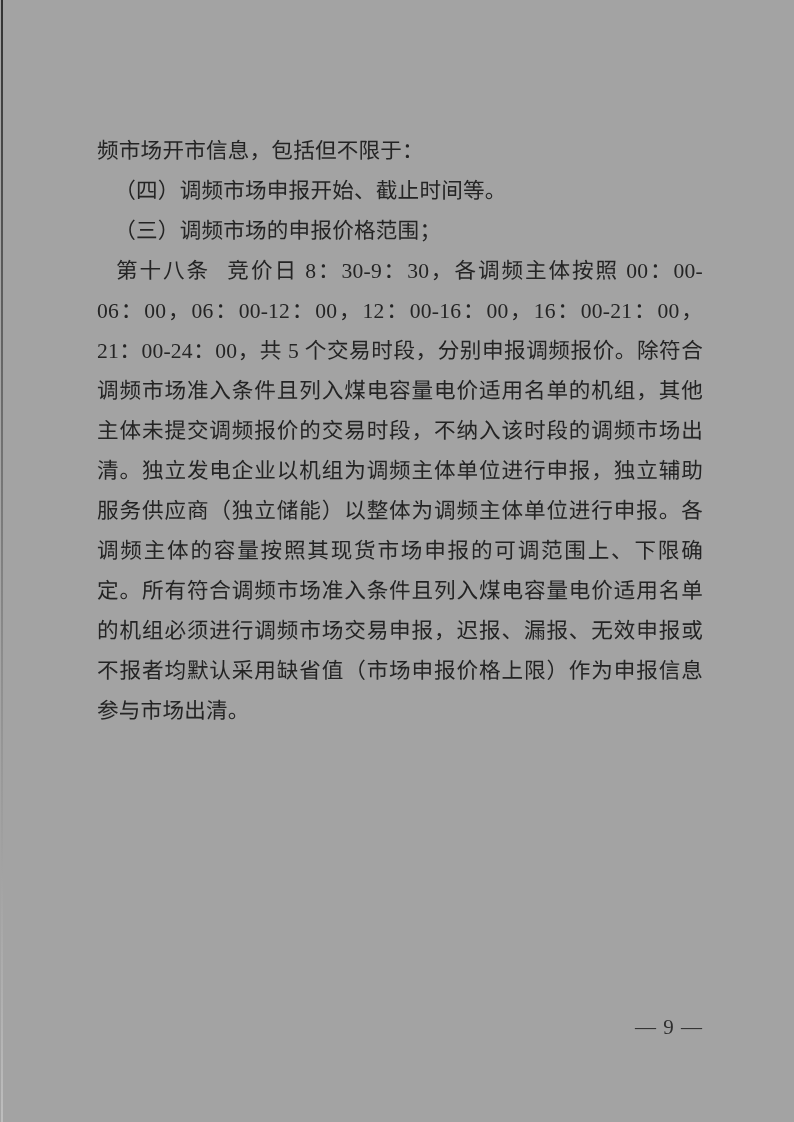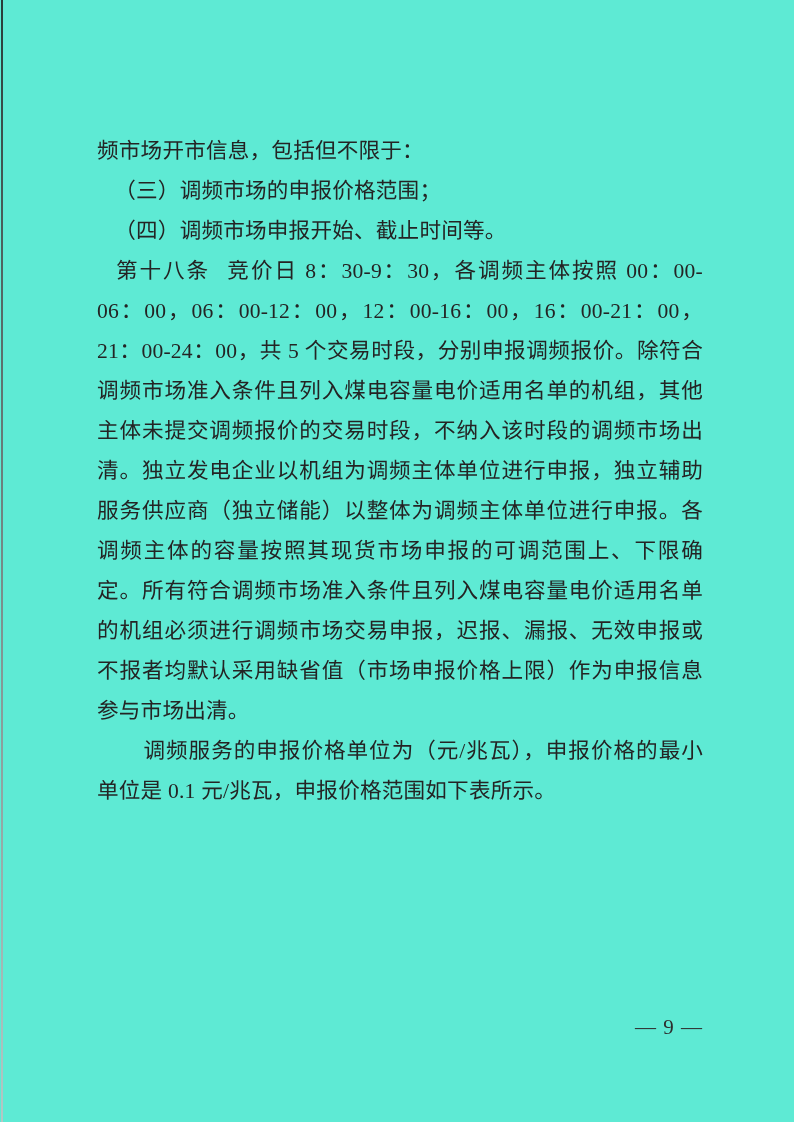--- a/index.html
+++ b/index.html
@@ -10,21 +10,21 @@
   body {
     width: 794px;
     height: 1122px;
     overflow: hidden;
     position: relative;
     font-family: "Liberation Serif", "DejaVu Serif", serif;
   }
   .page {
     position: absolute;
     inset: 0;
-    background: #5eead4;
+    background: #a3a3a3;
   }
   
   .scan-edge {
     position: absolute;
     left: 1px;
     top: 0;
     width: 2px;
     height: 100%;
     background: linear-gradient(to bottom, #1e1e1e 0%, #4f4f4f 25%, #8a8a8a 60%, #c2c2c2 100%);
     opacity: 0.85;
@@ -67,25 +67,24 @@
 <div class="page">
 
   <div class="scan-edge"></div>
 
   <main class="content">
 
     <p>频市场开市信息，包括但不限于：</p>
 
 
 
+    <p class="indent-item">（四）调频市场申报开始、截止时间等。</p>
+
     <p class="indent-item">（三）调频市场的申报价格范围；</p>
-
-    <p class="indent-item">（四）调频市场申报开始、截止时间等。</p>
 
     <p class="indent-article"><strong class="article-lead">第十八条</strong><span>竞价日 8：30-9：30，各调频主体按照 00：00-06：00，06：00-12：00，12：00-16：00，16：00-21：00，21：00-24：00，共 5 个交易时段，分别申报调频报价。除符合调频市场准入条件且列入煤电容量电价适用名单的机组，其他主体未提交调频报价的交易时段，不纳入该时段的调频市场出清。独立发电企业以机组为调频主体单位进行申报，独立辅助服务供应商（独立储能）以整体为调频主体单位进行申报。各调频主体的容量按照其现货市场申报的可调范围上、下限确定。所有符合调频市场准入条件且列入煤电容量电价适用名单的机组必须进行调频市场交易申报，迟报、漏报、无效申报或不报者均默认采用缺省值（市场申报价格上限）作为申报信息参与市场出清。</span></p>
 
-    <p class="indent-2">调频服务的申报价格单位为（元/兆瓦），申报价格的最小单位是 0.1 元/兆瓦，申报价格范围如下表所示。</p>
 
   </main>
 
   <div class="page-footer">— 9 —</div>
 
 </div>
 
 </body></html>

